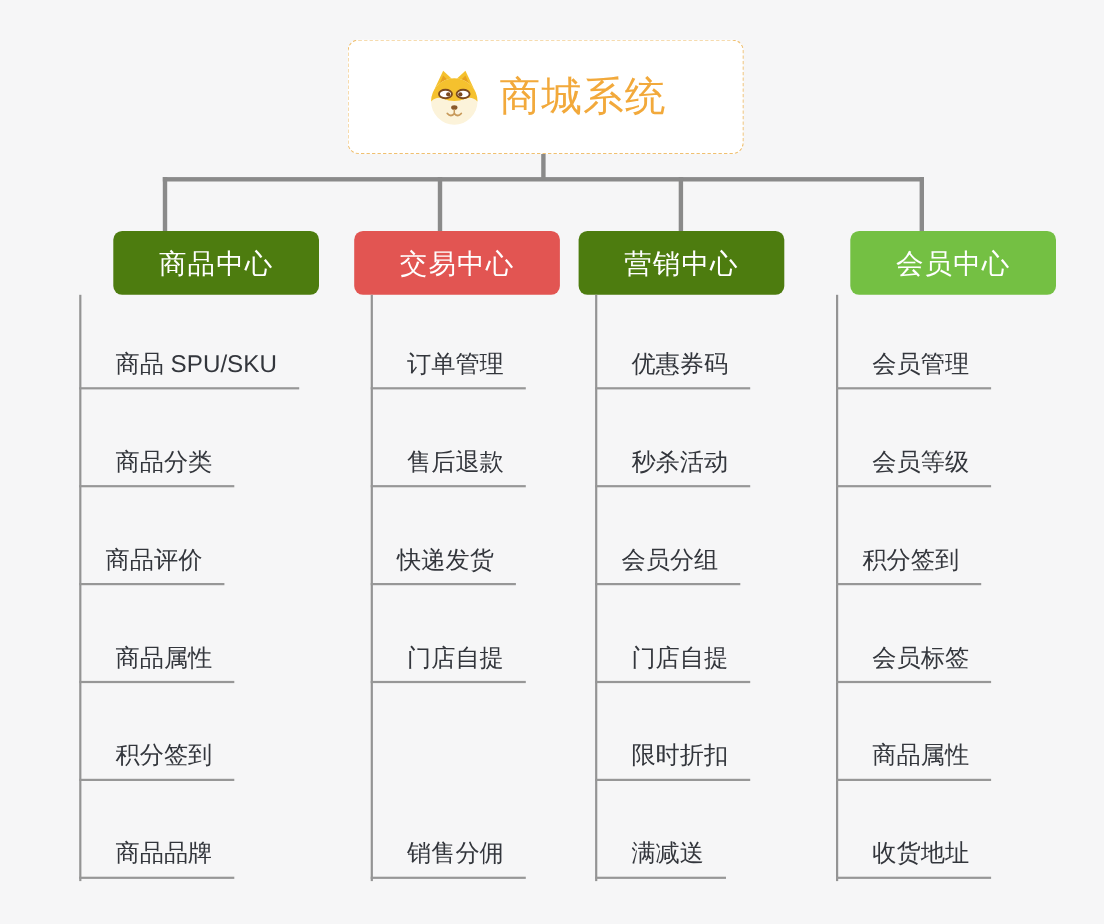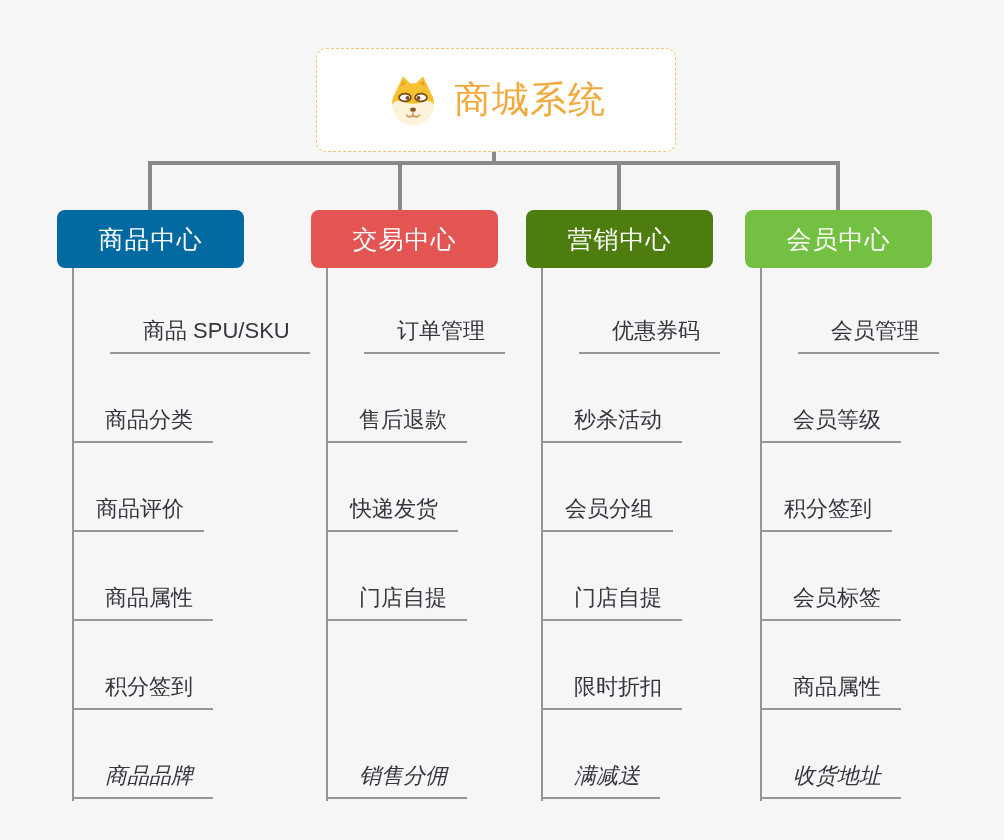--- a/index.html
+++ b/index.html
@@ -10,44 +10,44 @@
   }
   
   .line { position:absolute; background:#8a8a8a; }
   .stem  { left:492px; top:138px; width:4px; height:26px; }
   .bus   { left:148px; top:161px; width:692px; height:4px; }
   .drop  { top:161px; width:4px; height:49px; }
   .drop-1{ left:148px; } .drop-2{ left:398px; } .drop-3{ left:617px; } .drop-4{ left:836px; }
 
   
   .root-node {
-    position:absolute; left:316px; top:48px; width:360px; height:104px;
+    position:absolute; left:316px; top:36px; width:360px; height:104px;
     box-sizing:border-box; background:#ffffff; border:1px dashed #f0c070;
     border-radius:10px; display:flex; align-items:center; justify-content:center;
     gap:14px;
   }
   .root-label { font-size:37px; color:#f2a93b; letter-spacing:1px; white-space:nowrap; }
   .dog { display:flex; align-items:center; }
 
   
   .col { position:absolute; top:210px; width:240px; height:610px; }
-  .col-1{ left:57px; } .col-2{ left:311px; } .col-3{ left:526px; } .col-4{ left:745px; }
+  .col-1{ left:57px; } .col-2{ left:322px; } .col-3{ left:526px; } .col-4{ left:745px; }
   .branch-node {
     width:187px; height:58px; border-radius:8px; color:#ffffff; font-size:25px;
     display:flex; align-items:center; justify-content:center; letter-spacing:1px;
     white-space:nowrap;
   }
   .spine { position:absolute; left:15px; top:58px; width:2px; height:533px; background:#949494; }
   .leaf {
     position:absolute; left:15px; border-bottom:2px solid #979797;
     padding:0 20px 7px 33px; font-size:22px; line-height:28px; color:#33363c;
     white-space:nowrap;
   }
-  .leaf-1{ top:107px;margin-left:38px; } .leaf-2{ top:196px; } .leaf-3{ top:285px;padding-left:24px; }
-  .leaf-4{ top:374px; } .leaf-5{ top:463px; } .leaf-6{ top:552px;font-style:italic; }
+  .leaf-1{ top:107px; } .leaf-2{ top:196px; } .leaf-3{ top:285px;padding-left:24px; }
+  .leaf-4{ top:374px; } .leaf-5{ top:463px; } .leaf-6{ top:552px; }
 </style>
 </head>
 <body>
 
 <div class="canvas">
 
   <div class="line stem"></div>
   <div class="line bus"></div>
   <div class="line drop drop-1"></div>
   <div class="line drop drop-2"></div>
@@ -69,21 +69,21 @@
         <circle cx="38.5" cy="29.5" r="2.3" fill="#7c4a1e"></circle>
         <ellipse cx="32" cy="43.5" rx="3.4" ry="2.5" fill="#8a5a2b"></ellipse>
         <path d="M32,45.5 L32,49.5" stroke="#c89a5b" stroke-width="1.6" fill="none"></path>
         <path d="M24.5,50 q3.7,4.2 7.5,0 q3.8,4.2 7.5,0" stroke="#c89a5b" stroke-width="2" fill="none" stroke-linecap="round"></path>
       </svg>
     </span>
     <span class="root-label">商城系统</span>
   </div>
 
   <div class="col col-1">
-    <div class="branch-node" style="background: #0369a1;">
+    <div class="branch-node" style="background: #4d7c0f; margin-left: 46px;">
       <span>商品中心</span>
     </div>
     <div class="spine"></div>
     <div class="leaf leaf-1">商品 SPU/SKU</div>
     <div class="leaf leaf-2">商品分类</div>
     <div class="leaf leaf-3">商品评价</div>
     <div class="leaf leaf-4">商品属性</div>
     <div class="leaf leaf-5">积分签到</div>
     <div class="leaf leaf-6">商品品牌</div>
   </div>
@@ -107,21 +107,21 @@
     <div class="spine"></div>
     <div class="leaf leaf-1">优惠券码</div>
     <div class="leaf leaf-2">秒杀活动</div>
     <div class="leaf leaf-3">会员分组</div>
     <div class="leaf leaf-4">门店自提</div>
     <div class="leaf leaf-5">限时折扣</div>
     <div class="leaf leaf-6">满减送</div>
   </div>
 
   <div class="col col-4">
-    <div class="branch-node" style="background: rgb(116, 192, 67);">
+    <div class="branch-node" style="background: rgb(116, 192, 67); margin-left: 28px;">
       <span>会员中心</span>
     </div>
     <div class="spine"></div>
     <div class="leaf leaf-1">会员管理</div>
     <div class="leaf leaf-2">会员等级</div>
     <div class="leaf leaf-3">积分签到</div>
     <div class="leaf leaf-4">会员标签</div>
     <div class="leaf leaf-5">商品属性</div>
     <div class="leaf leaf-6">收货地址</div>
   </div>

